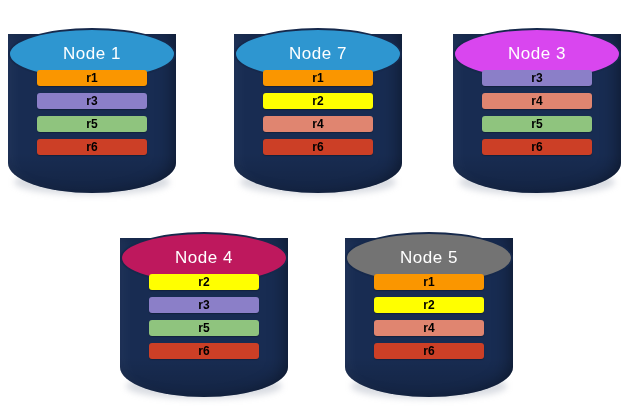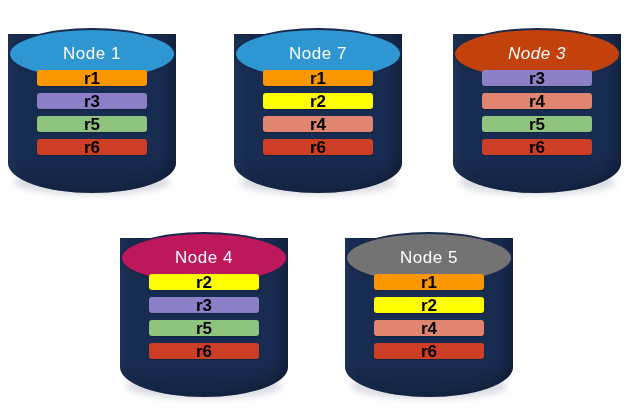--- a/index.html
+++ b/index.html
@@ -113,21 +113,21 @@
     align-items: center;
     justify-content: center;
     box-shadow: 0 1px 1px rgba(0,0,0,0.25);
   }
 
   .replica-bar:last-child {
     margin-bottom: 0;
   }
 
   .replica-label {
-    font-size: 17px;
+    font-size: 12px;
     font-weight: bold;
     color: #000000;
     line-height: 1;
   }
 </style>
 </head>
 <body>
 
 <div id="diagram">
     <div class="node" style="left: 8px; top: 8px;">
@@ -174,21 +174,21 @@
         <div class="replica-bar" style="background: rgb(204, 63, 38);">
           <span class="replica-label" style="color: rgb(0, 0, 0);">r6</span>
         </div>
       </div>
     </div>
     <div class="node" style="left: 453px; top: 8px;">
       <div class="cyl-shadow"></div>
       <div class="cyl-body" style="background: rgb(24, 44, 82);">
         <div class="cyl-bottom-rim"></div>
       </div>
-      <div class="cyl-top" style="background: #c2410c; border-color: rgb(22, 41, 76); font-style: italic;">
+      <div class="cyl-top" style="background: #d946ef; border-color: rgb(22, 41, 76);">
         <div class="node-label" style="color: rgb(255, 255, 255);">Node 3</div>
       </div>
       <div class="replica-list">
         <div class="replica-bar" style="background: rgb(139, 127, 200);">
           <span class="replica-label" style="color: rgb(0, 0, 0);">r3</span>
         </div>
         <div class="replica-bar" style="background: rgb(224, 133, 112);">
           <span class="replica-label" style="color: rgb(0, 0, 0);">r4</span>
         </div>
         <div class="replica-bar" style="background: rgb(143, 196, 126);">

